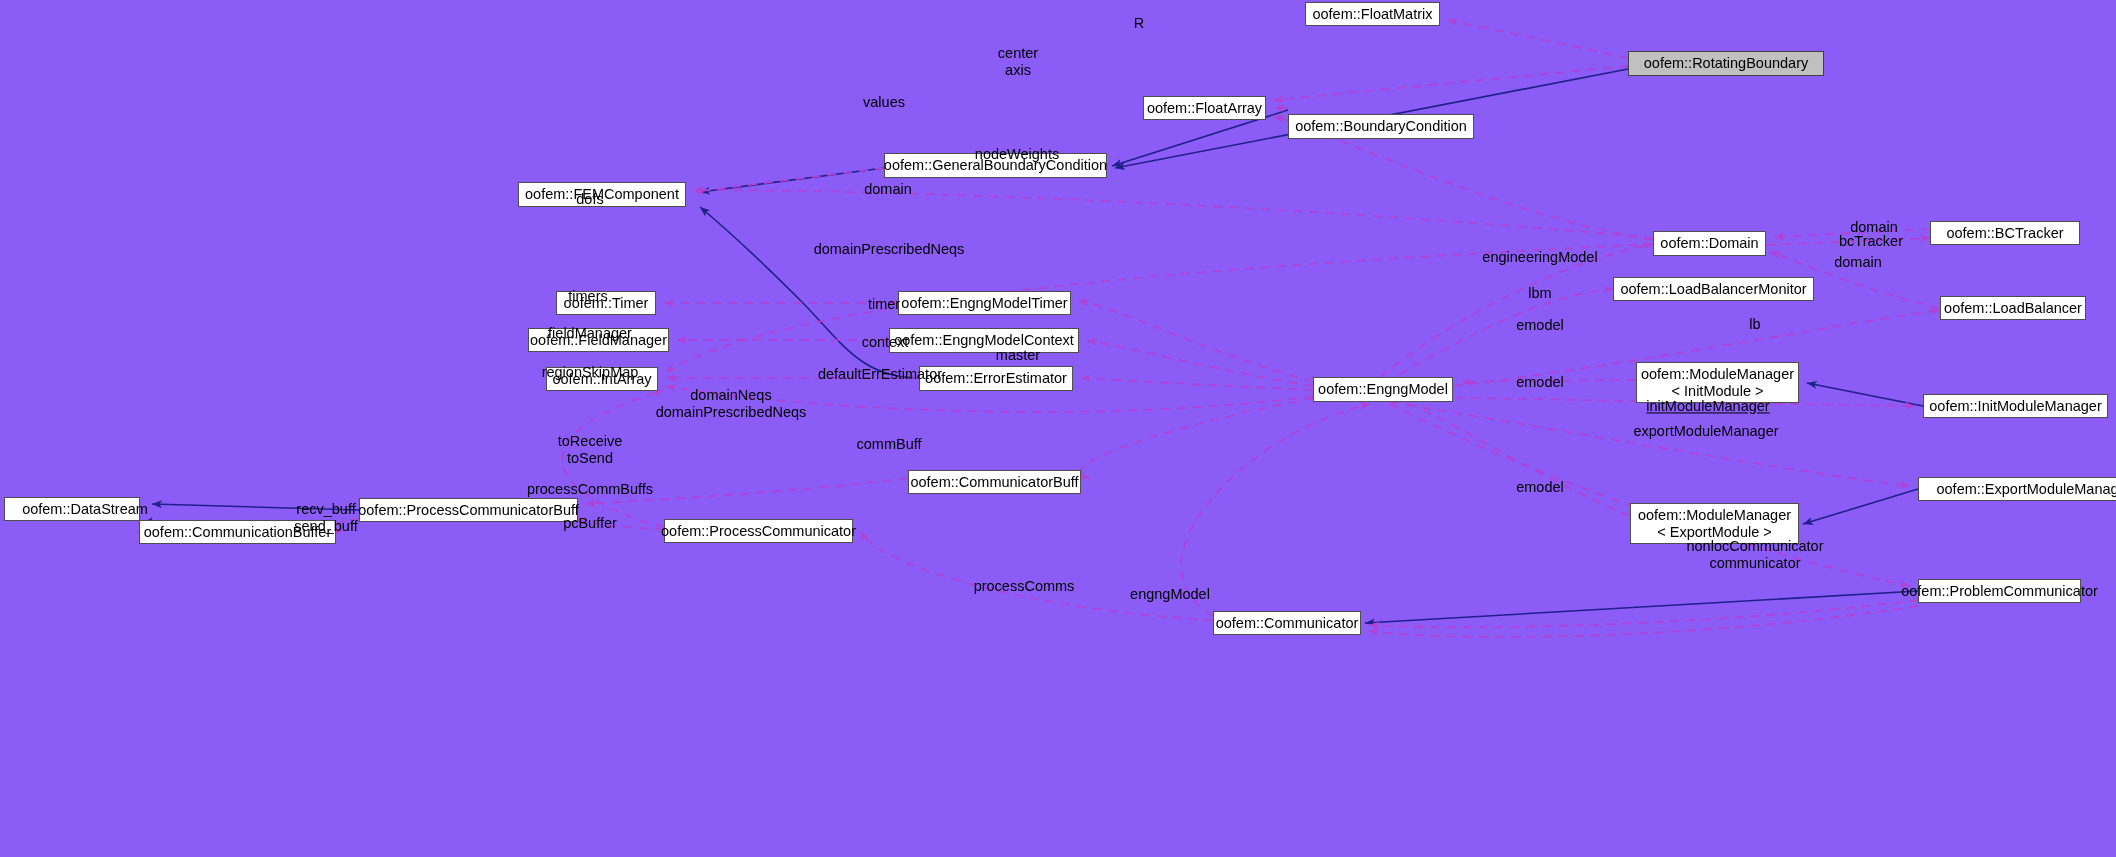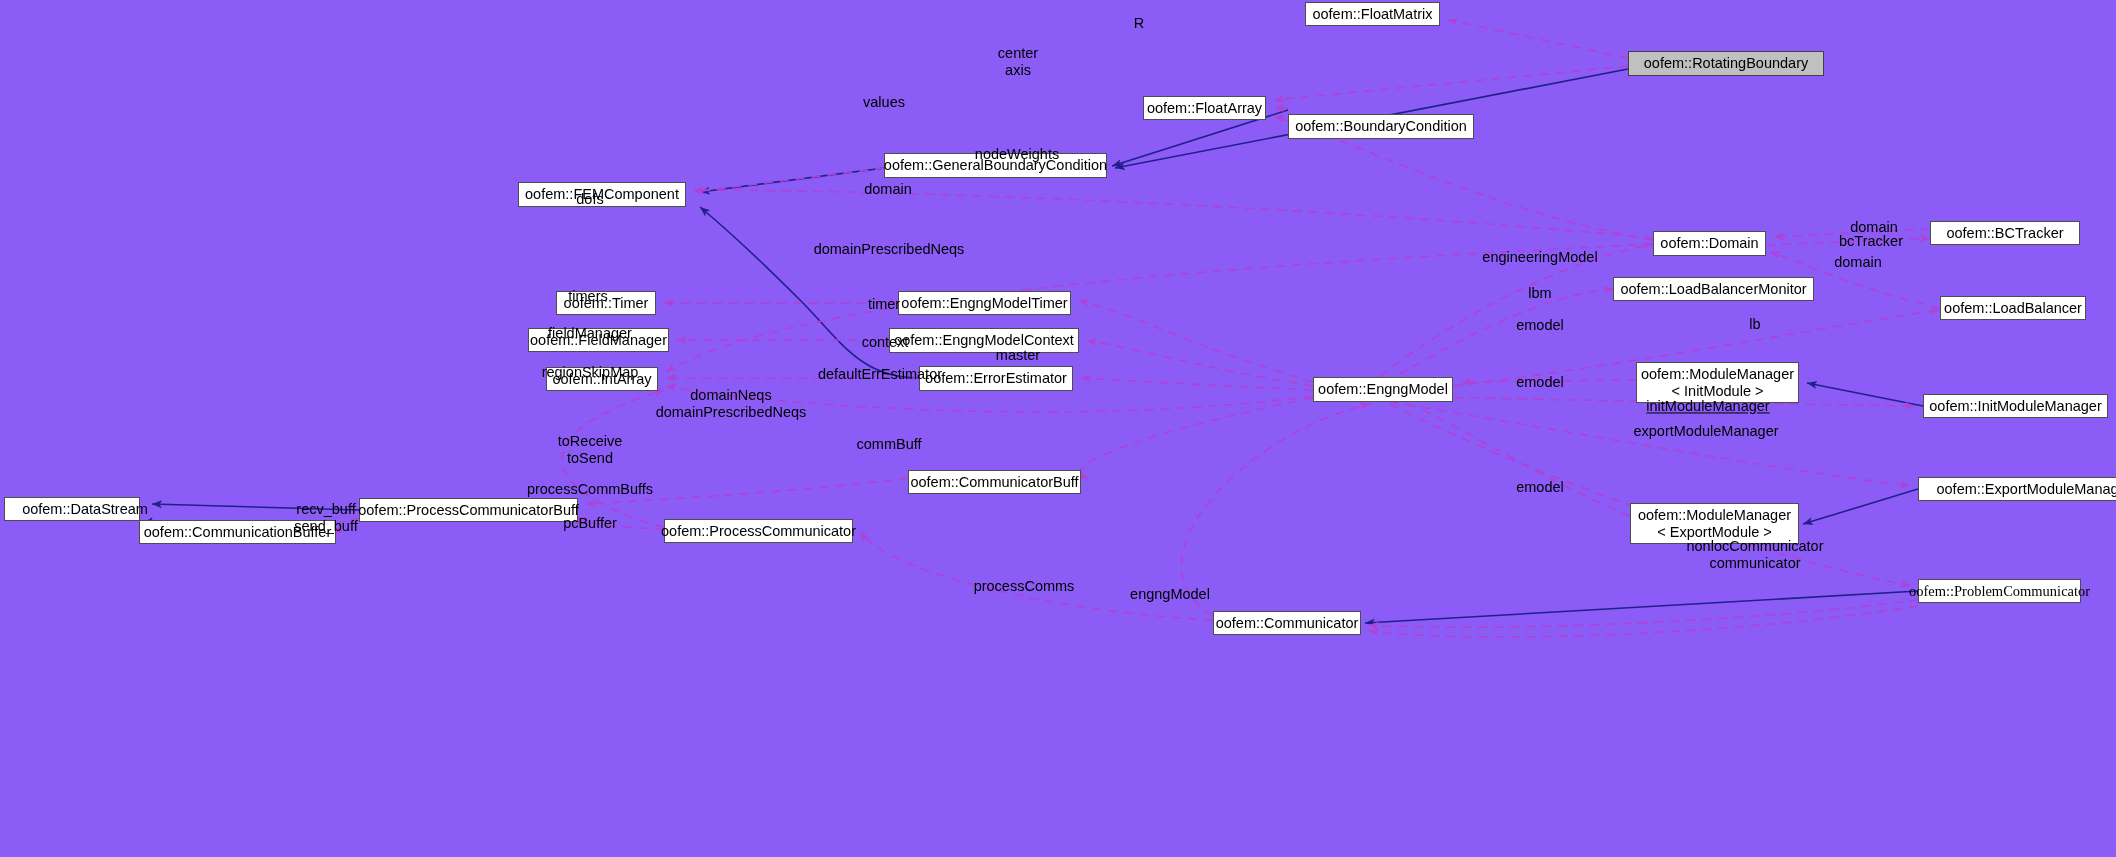--- a/index.html
+++ b/index.html
@@ -199,21 +199,21 @@
 &lt; ExportModule &gt;</div>
 
   <div class="node" style="left:4px; top:497px; width:136px; height:24px;padding-left:32px;">oofem::DataStream</div>
 
   <div class="node" style="left:359px; top:498px; width:219px; height:24px;">oofem::ProcessCommunicatorBuff</div>
 
   <div class="node" style="left:139px; top:520px; width:197px; height:24px;">oofem::CommunicationBuffer</div>
 
   <div class="node" style="left:664px; top:519px; width:189px; height:24px;">oofem::ProcessCommunicator</div>
 
-  <div class="node" style="left:1918px; top:579px; width:163px; height:24px;font-family:Liberation Serif, serif;">oofem::ProblemCommunicator</div>
+  <div class="node" style="left:1918px; top:579px; width:163px; height:24px;">oofem::ProblemCommunicator</div>
 
   <div class="node" style="left:1213px; top:611px; width:148px; height:24px;">oofem::Communicator</div>
 
   <div class="edge-label" style="left:1139px; top:24px;">R</div>
   <div class="edge-label" style="left:1018px; top:62px;">center
 axis</div>
   <div class="edge-label" style="left:884px; top:103px;">values</div>
   <div class="edge-label" style="left:1017px; top:155px;">nodeWeights</div>
   <div class="edge-label" style="left:888px; top:190px;">domain</div>
   <div class="edge-label" style="left:590px; top:200px;">dofs</div>

